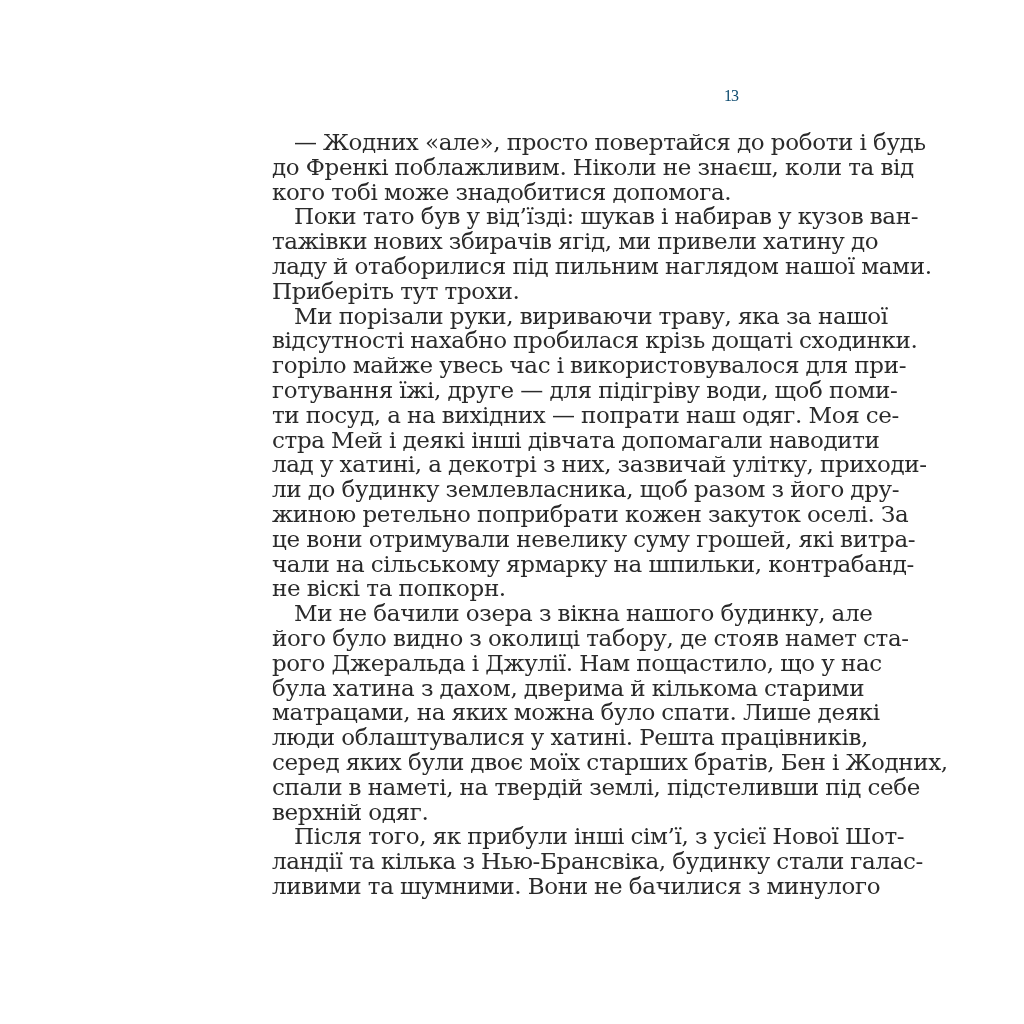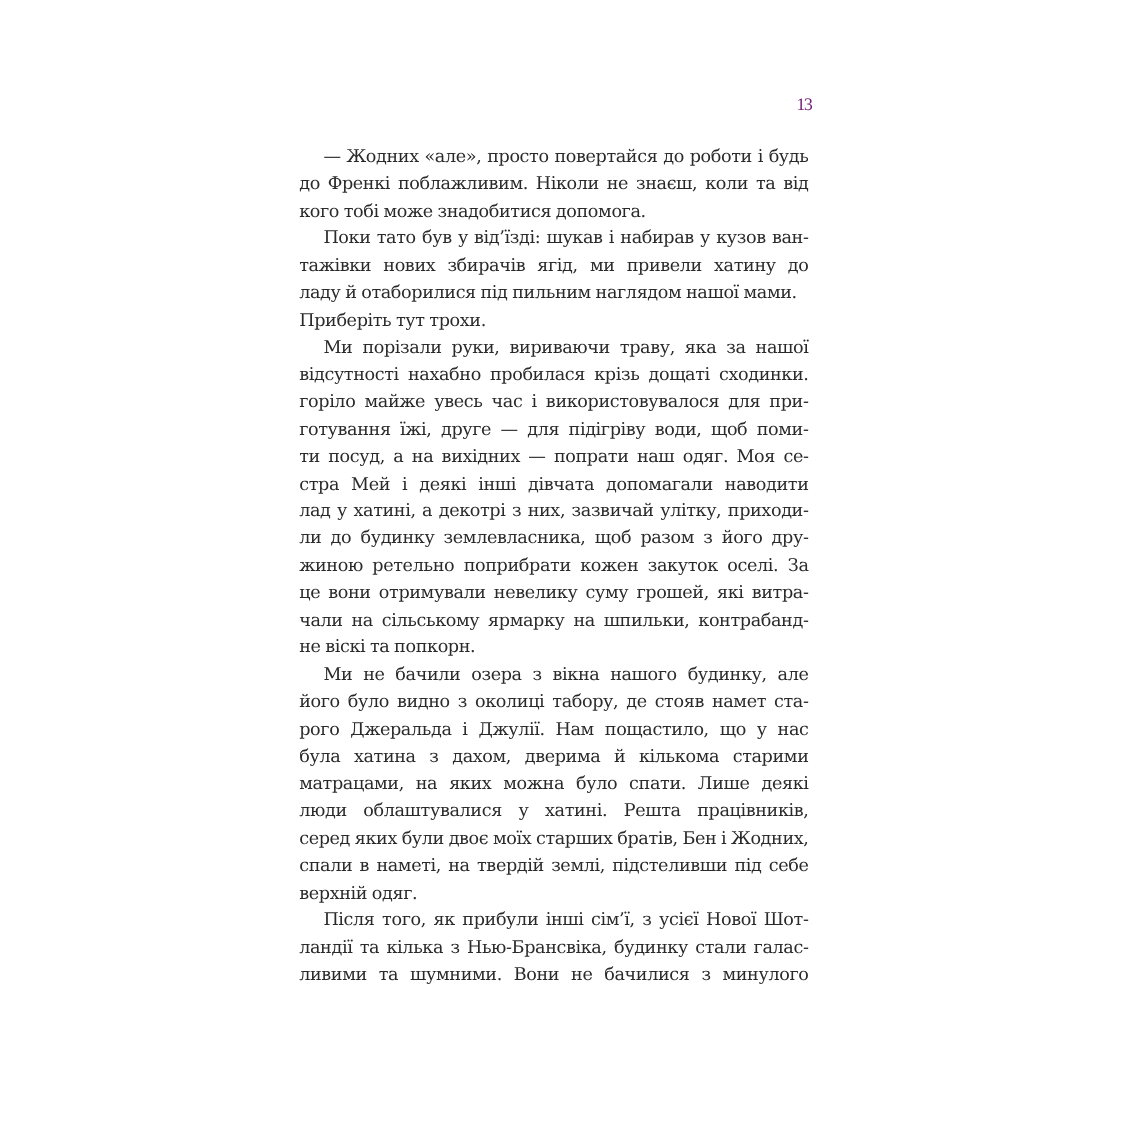--- a/index.html
+++ b/index.html
@@ -20,30 +20,30 @@
       background: #ffffff;
     }
     .page-number {
       position: absolute;
       left: 714px;
       top: 87px;
       width: 24px;
       text-align: right;
       font-family: "Liberation Serif", "DejaVu Serif", serif;
       font-size: 16px;
-      color: #701a75;
+      color: #0c4a6e;
       letter-spacing: -1px;
     }
     .text-block {
       position: absolute;
       left: 272px;
       top: 130px;
       width: 463px;
       font-family: "DejaVu Serif", "Liberation Serif", serif;
-      font-size: 16px;
+      font-size: 23px;
       line-height: 24.8px;
       color: #2a2a2a;
       letter-spacing: -0.35px;
       word-spacing: -0.5px;
     }
     .line {
       display: block;
       white-space: nowrap;
       text-align: justify;
       text-align-last: justify;

